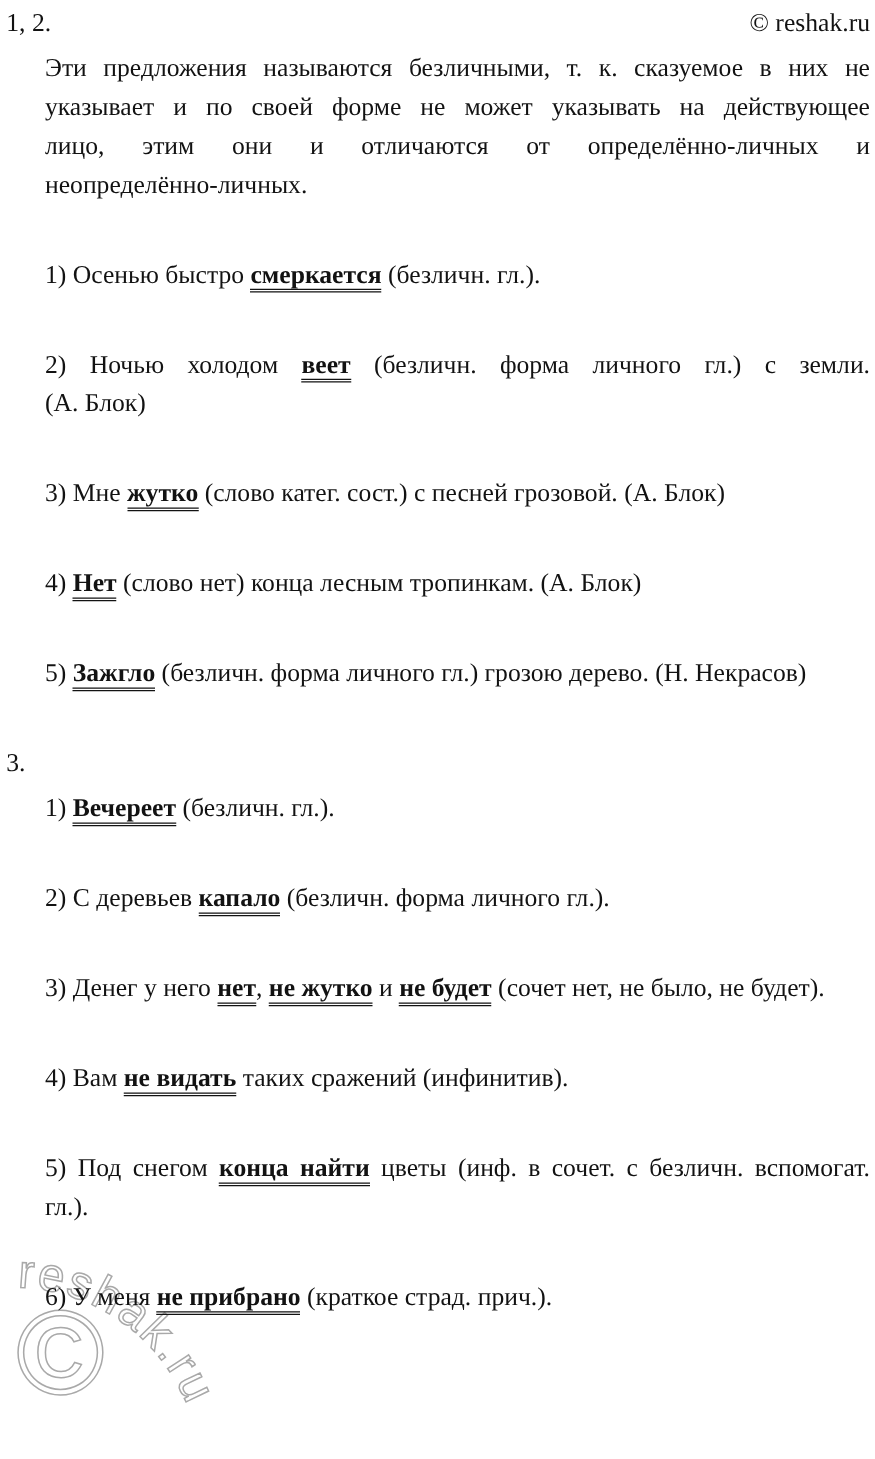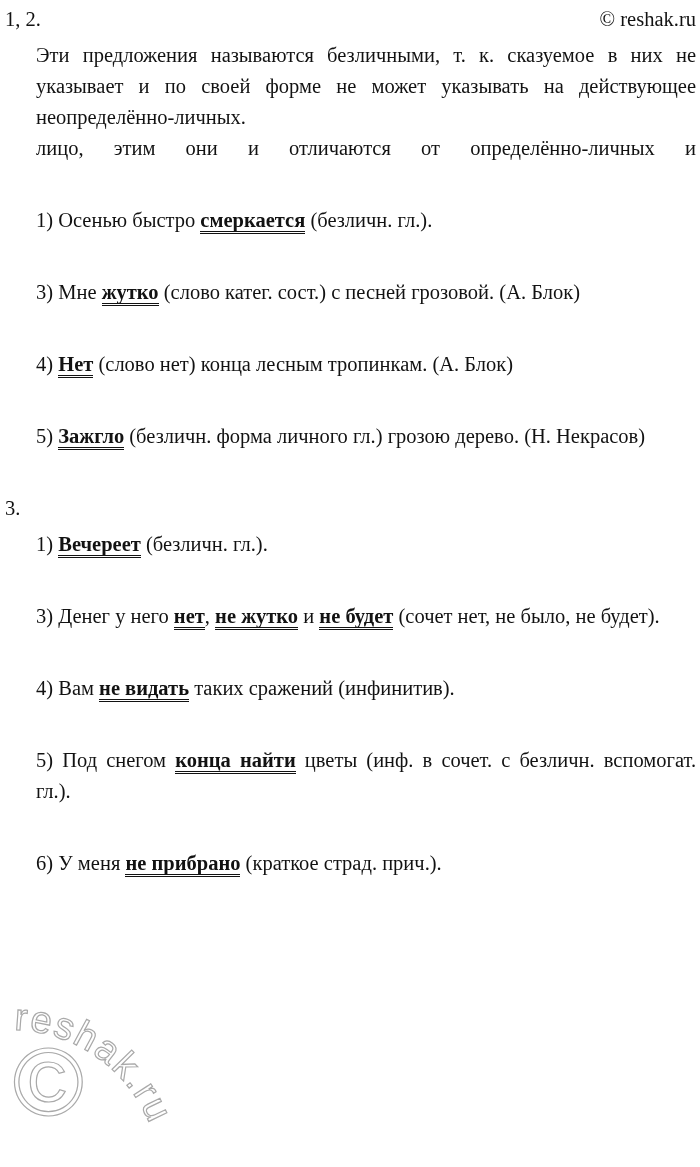--- a/index.html
+++ b/index.html
@@ -58,48 +58,55 @@
   <div class="content">
 
     <div class="header">
       <span>1, 2.</span>
       <span>© reshak.ru</span>
     </div>
 
     <div class="intro">
       <div class="line jl"><span>Эти предложения называются безличными, т. к. сказуемое в них не</span></div>
       <div class="line jl"><span>указывает и по своей форме не может указывать на действующее</span></div>
+      <div class="line jl"><span>лицо, этим они и отличаются от определённо-личных и</span></div>
       <div class="line wrapok"><span>неопределённо-личных.</span></div>
-      <div class="line jl"><span>лицо, этим они и отличаются от определённо-личных и</span></div>
     </div>
 
     <div class="item">
       <div class="line wrapok"><span>1) Осенью быстро </span><span class="pred">смеркается</span><span> (безличн. гл.).</span></div>
     </div>
 
+    <div class="item">
+      <div class="line jl"><span>2) Ночью холодом </span><span class="pred">веет</span><span> (безличн. форма личного гл.) с земли.</span></div>
+      <div class="line wrapok"><span>(А. Блок)</span></div>
+    </div>
 
     <div class="item">
       <div class="line wrapok"><span>3) Мне </span><span class="pred">жутко</span><span> (слово катег. сост.) с песней грозовой. (А. Блок)</span></div>
     </div>
 
     <div class="item">
       <div class="line wrapok"><span>4) </span><span class="pred">Нет</span><span> (слово нет) конца лесным тропинкам. (А. Блок)</span></div>
     </div>
 
     <div class="item">
       <div class="line wrapok"><span>5) </span><span class="pred">Зажгло</span><span> (безличн. форма личного гл.) грозою дерево. (Н. Некрасов)</span></div>
     </div>
 
 
     <div class="heading">3.</div>
 
     <div class="item tight">
       <div class="line wrapok"><span>1) </span><span class="pred">Вечереет</span><span> (безличн. гл.).</span></div>
     </div>
 
+    <div class="item">
+      <div class="line wrapok"><span>2) С деревьев </span><span class="pred">капало</span><span> (безличн. форма личного гл.).</span></div>
+    </div>
 
     <div class="item">
       <div class="line wrapok"><span>3) Денег у него </span><span class="pred">нет</span><span>, </span><span class="pred">не жутко</span><span> и </span><span class="pred">не будет</span><span> (сочет нет, не было, не будет).</span></div>
     </div>
 
     <div class="item">
       <div class="line wrapok"><span>4) Вам </span><span class="pred">не видать</span><span> таких сражений (инфинитив).</span></div>
     </div>
 
     <div class="item">

